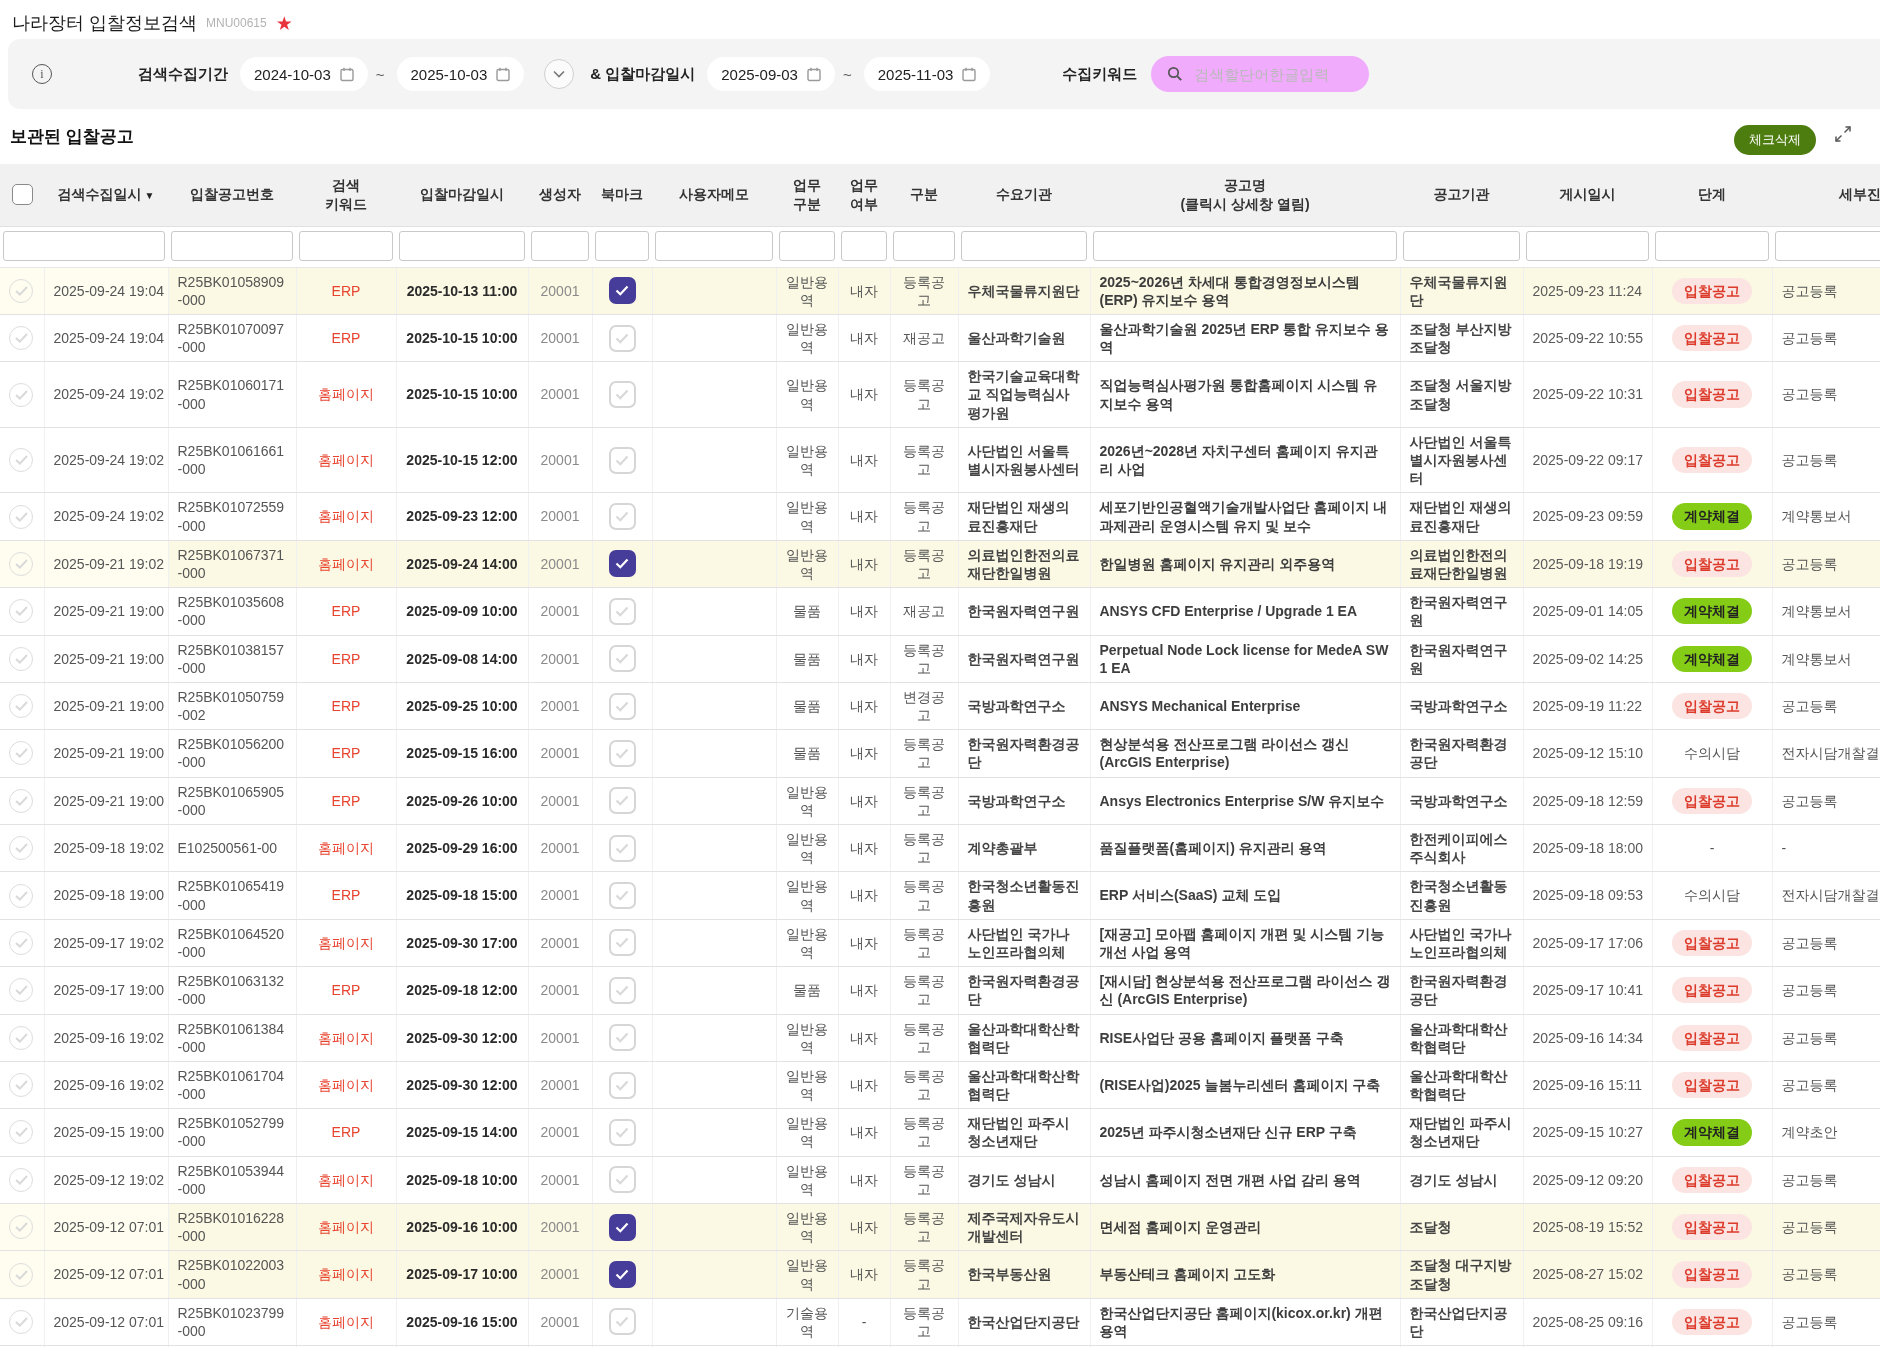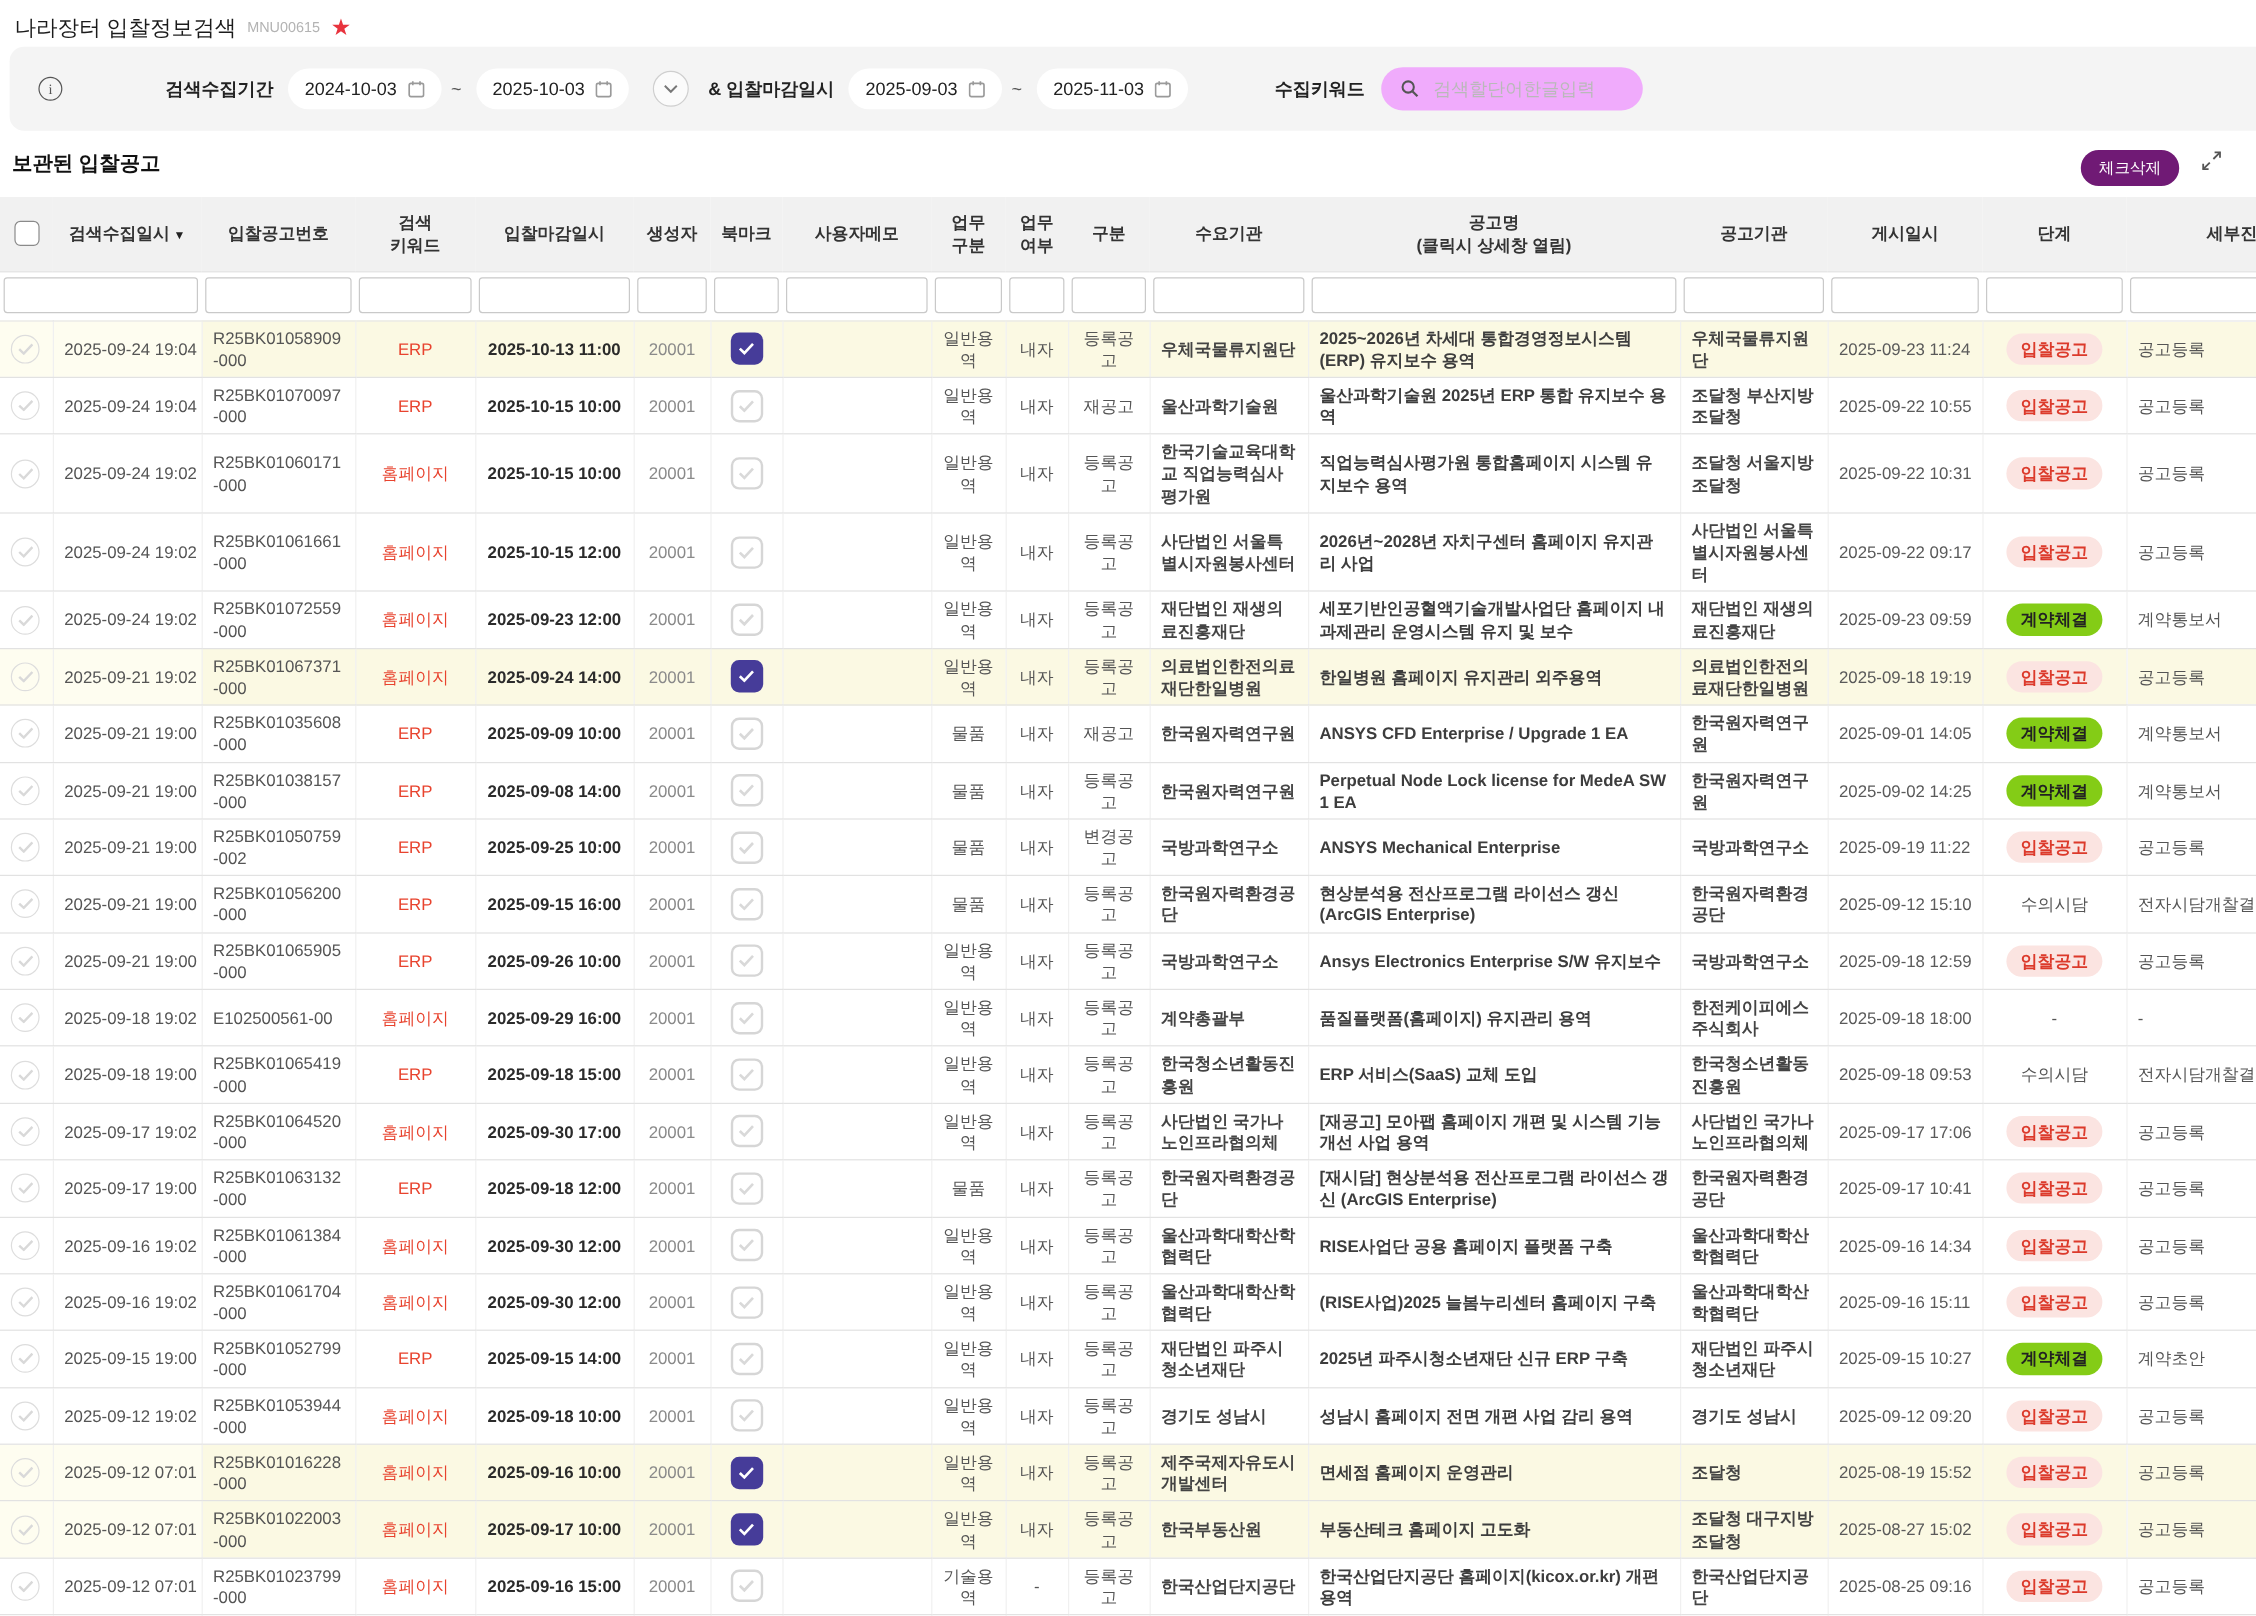--- a/index.html
+++ b/index.html
@@ -35,21 +35,21 @@
   .search-pill { background:#f0abfc; border-radius:18px; height:36px; display:flex; align-items:center;
     gap:9px; padding:0 16px; width:218px; margin-left:14px; }
   .search-pill input { border:none; outline:none; font-size:15px; width:100%; background:transparent; color:#333; }
   .search-pill input::placeholder { color:#b9b9b9; }
   .helper { margin-left:20px; font-size:14px; color:#b3b3b3; line-height:1.65; white-space:nowrap; }
 
   
   .section-bar { display:flex; padding:16px 28px 9px 10px; }
   .section-title { font-size:17px; font-weight:bold; color:#111; }
   .spacer { flex:1; }
-  .del-btn { background:#701a75; color:#fff; font-size:13px; border-radius:15px;
+  .del-btn { background:#4d7c0f; color:#fff; font-size:13px; border-radius:15px;
     padding:6px 15px; border:none; cursor:pointer; }
   .expand-icon { margin-left:18px; color:#555; display:flex; }
 
   
   .table-wrap { width:1880px; overflow:hidden; }
   table { border-collapse:collapse; table-layout:fixed; width:1962px; font-size:14px; }
   thead th { background:#f1f1f1; font-weight:bold; color:#333; height:62px;
     text-align:center; padding:2px 4px; line-height:1.35; border-bottom:1px solid #e0e0e0; }
   .sort-arrow { font-size:10px; color:#222; margin-left:3px; }
   .hdr-checkbox { width:21px; height:21px; border:1.5px solid #8a8a8a; border-radius:5px;

